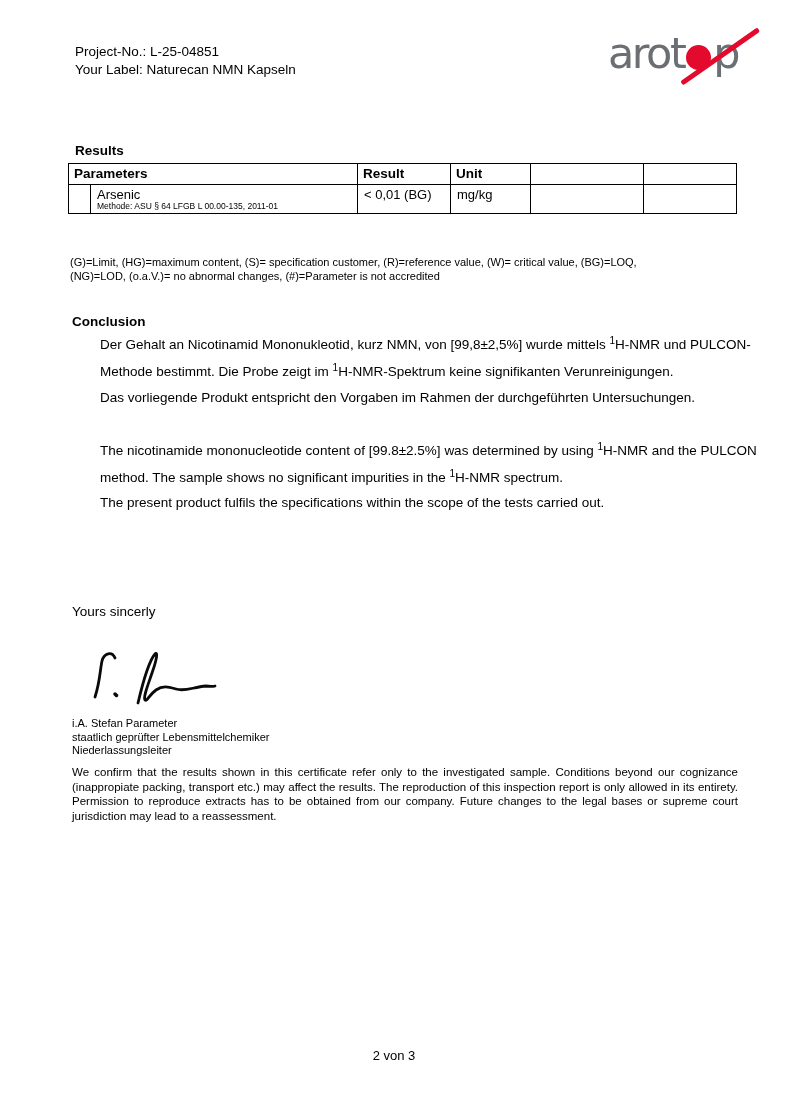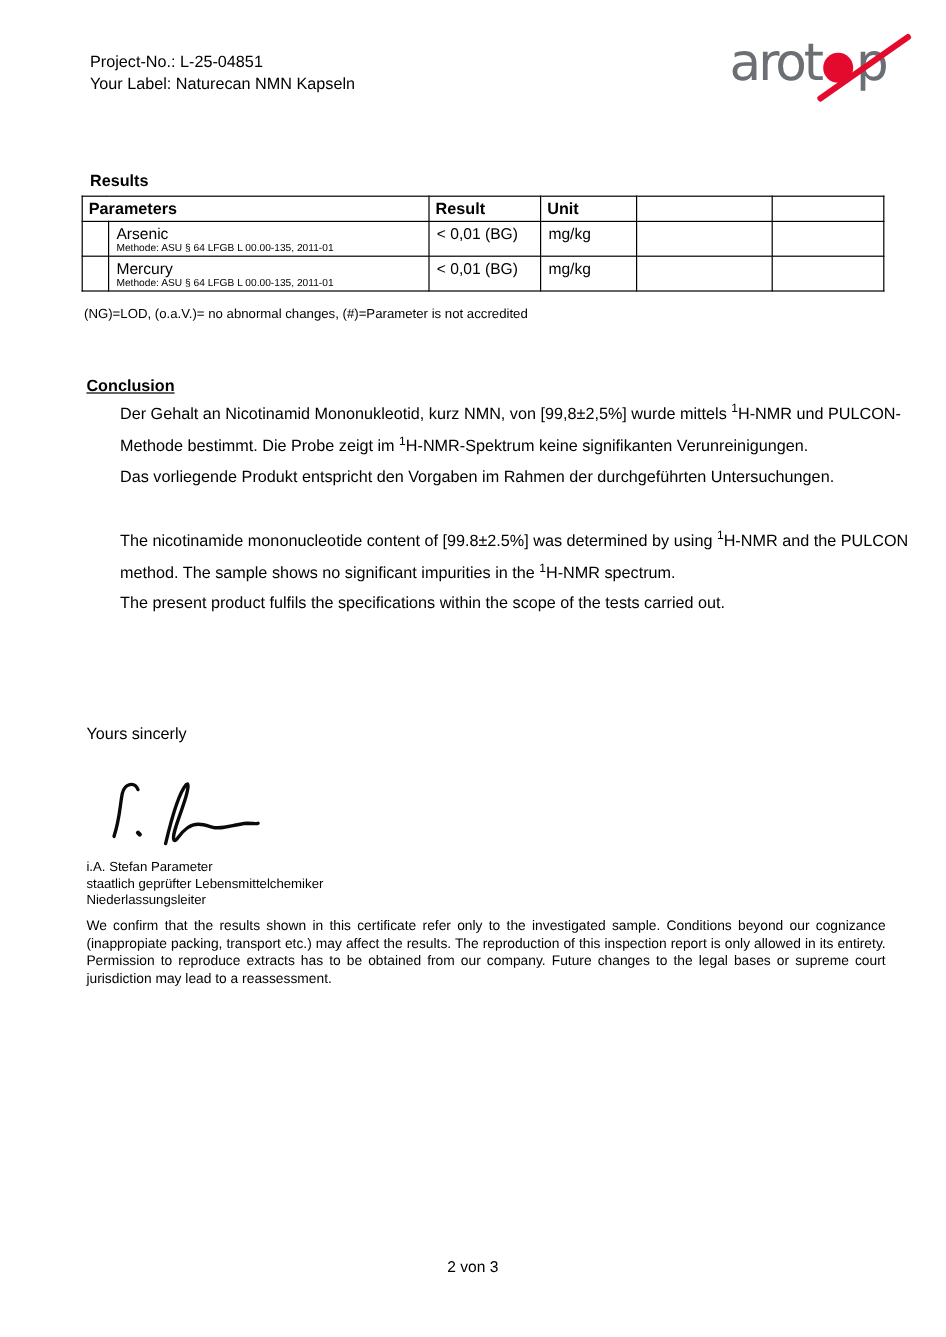--- a/index.html
+++ b/index.html
@@ -40,21 +40,21 @@
   table.results th, table.results td { border: 1.2px solid #000; vertical-align: top; overflow: hidden; }
   table.results th { text-align: left; font-size: 13.5px; font-weight: bold; padding: 2px 5px 3px 5px; height: 21px; }
   table.results td { padding: 2px 5px 2px 6px; height: 28px; }
   .param-name { font-size: 13px; line-height: 15px; }
   .param-method { font-size: 8.5px; line-height: 9px; color: #000; }
   .cell-val { font-size: 13px; line-height: 15px; }
 
   .legend { position: absolute; left: 70px; top: 256px; font-size: 11px; line-height: 13.5px; width: 680px; }
 
   
-  .conclusion-heading { position: absolute; left: 72px; top: 314px; font-size: 13.5px; font-weight: bold; text-decoration: underline; }
+  .conclusion-heading { position: absolute; left: 72px; top: 314px; font-size: 13.5px; font-weight: bold; }
   .para { position: absolute; left: 72px; width: 682px; font-size: 13.5px; margin-left: 28px; }
   .para sup { font-size: 10px; line-height: 0; vertical-align: super; }
   .p-de1 { top: 332px; line-height: 26.5px; }
   .p-de2 { top: 388px; line-height: 20px; }
   .p-en1 { top: 438px; line-height: 26.5px; }
   .p-en2 { top: 493px; line-height: 20px; }
 
   
   .closing { position: absolute; left: 72px; top: 604px; font-size: 13.5px; }
   .signature { position: absolute; left: 78px; top: 642px; }
@@ -107,35 +107,25 @@
       <td></td>
       <td>
         <div class="param-name">Arsenic</div>
         <div class="param-method">Methode: ASU § 64 LFGB L 00.00-135, 2011-01</div>
       </td>
       <td class="cell-val">&lt; 0,01 (BG)</td>
       <td class="cell-val">mg/kg</td>
       <td></td>
       <td></td>
     </tr>
-    <tr>
-      <td></td>
-      <td>
-        <div class="param-name">Mercury</div>
-        <div class="param-method">Methode: ASU § 64 LFGB L 00.00-135, 2011-01</div>
-      </td>
-      <td class="cell-val">&lt; 0,01 (BG)</td>
-      <td class="cell-val">mg/kg</td>
-      <td></td>
-      <td></td>
-    </tr>
   </tbody>
     </table>
 
   <div class="legend">
+    <div>(G)=Limit, (HG)=maximum content, (S)= specification customer, (R)=reference value, (W)= critical value, (BG)=LOQ,</div>
     <div>(NG)=LOD, (o.a.V.)= no abnormal changes, (#)=Parameter is not accredited</div>
   </div>
 
   <div class="conclusion-heading">Conclusion</div>
 
   <p class="para p-de1"><span>Der Gehalt an Nicotinamid Mononukleotid, kurz NMN, von [99,8±2,5%] wurde mittels </span><sup>1</sup><span>H-NMR und PULCON-Methode bestimmt. Die Probe zeigt im </span><sup>1</sup><span>H-NMR-Spektrum keine signifikanten Verunreinigungen.</span></p>
 
   <p class="para p-de2">Das vorliegende Produkt entspricht den Vorgaben im Rahmen der durchgeführten Untersuchungen.</p>
 
   <p class="para p-en1"><span>The nicotinamide mononucleotide content of [99.8±2.5%] was determined by using </span><sup>1</sup><span>H-NMR and the PULCON method. The sample shows no significant impurities in the </span><sup>1</sup><span>H-NMR spectrum.</span></p>

